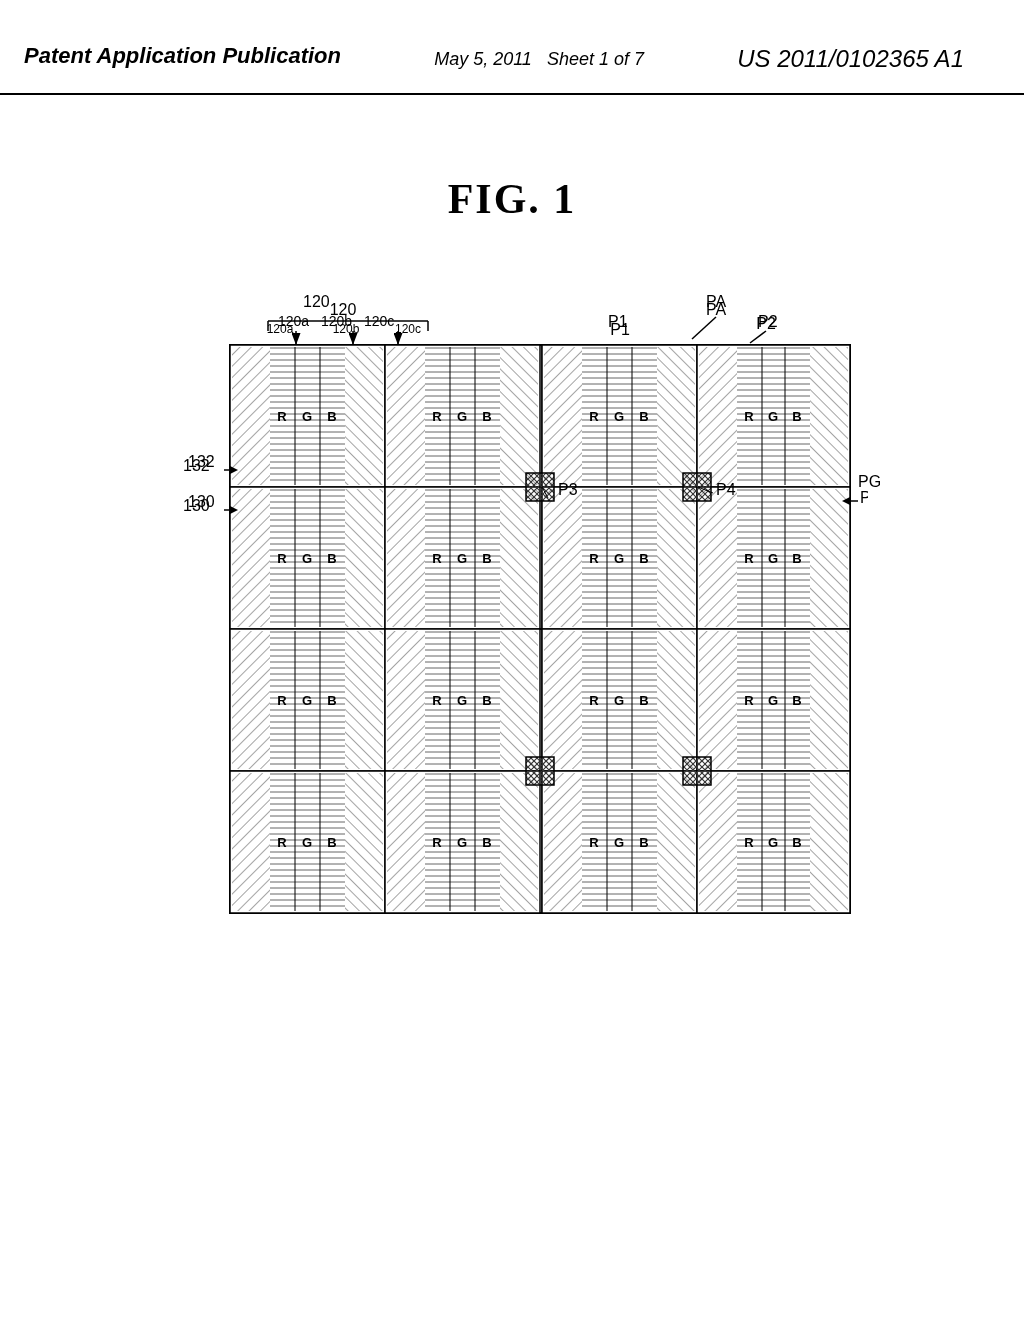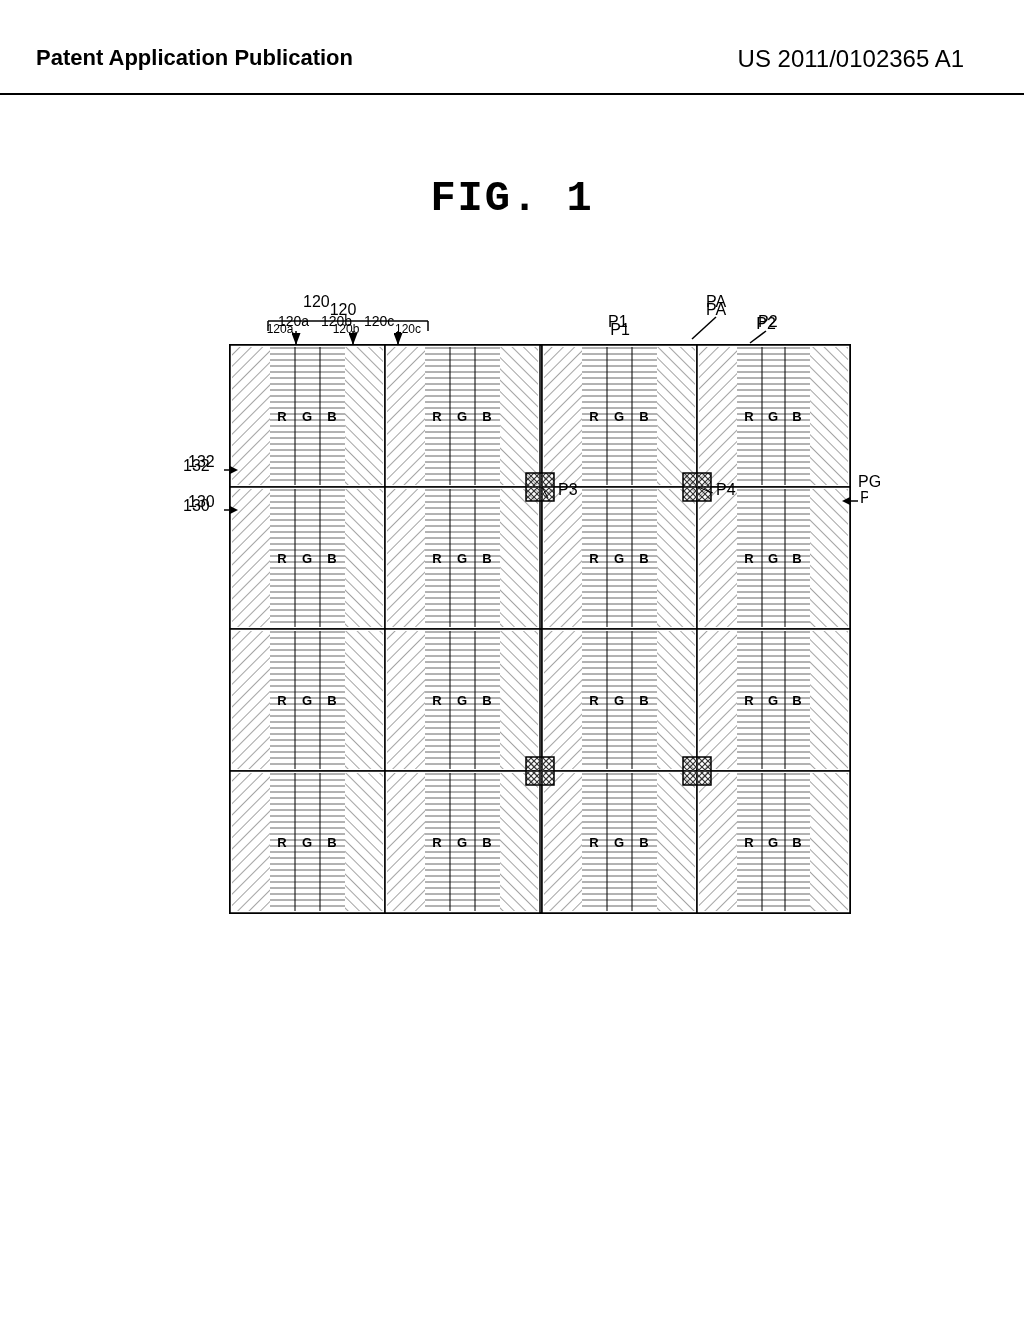--- a/index.html
+++ b/index.html
@@ -8,23 +8,24 @@
       width: 1024px;
       height: 1320px;
       position: relative;
       font-family: 'Times New Roman', Times, serif;
       overflow: hidden;
     }
 
     .header {
       display: flex;
       justify-content: space-between;
-      align-items: flex-end;
-      padding: 40px 60px 20px 36px;
+      align-items: center;
+      padding: 40px 60px 20px 24px;
       border-bottom: 2px solid #000;
+      font-style: italic;
     }
 
     .header-left {
       font-size: 22px;
       font-weight: bold;
       font-family: Arial, sans-serif;
       line-height: 1.3;
     }
 
     .header-center {
@@ -37,21 +38,21 @@
     .header-right {
       font-size: 24px;
       font-family: Arial, sans-serif;
       text-align: right;
       padding-top: 5px;
     }
 
     .fig-title {
       text-align: center;
       font-size: 42px;
-      font-family: Liberation Mono, monospace;
+      font-family: Liberation Serif, serif;
       font-weight: bold;
       margin-top: 80px;
       letter-spacing: 2px;
     }
 
     .diagram-container {
       display: flex;
       justify-content: center;
       margin-top: 40px;
       position: relative;
@@ -159,20 +160,24 @@
       top: 210px;
       font-size: 16px;
       font-family: Arial, sans-serif;
     }
   </style>
 </head>
 <body>
 
 <div class="header">
   <div class="header-left">Patent Application Publication</div>
+  <div class="header-center">
+    <span>May 5, 2011</span>&nbsp;&nbsp;
+    <span>Sheet 1 of 7</span>
+  </div>
   <div class="header-right">US 2011/0102365 A1</div>
 </div>
 
 <div class="fig-title">FIG. 1</div>
 
 <div class="diagram-container">
   <div class="diagram-wrapper">
 
     <div class="label-120">120</div>
     <div class="label-120a">120a</div>

